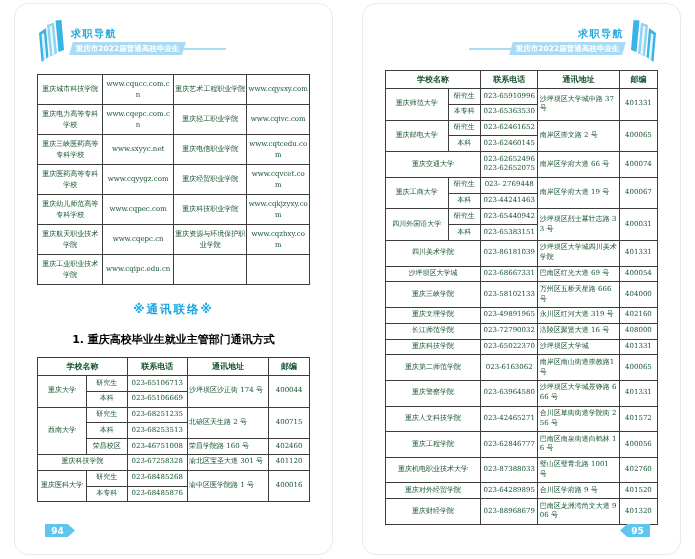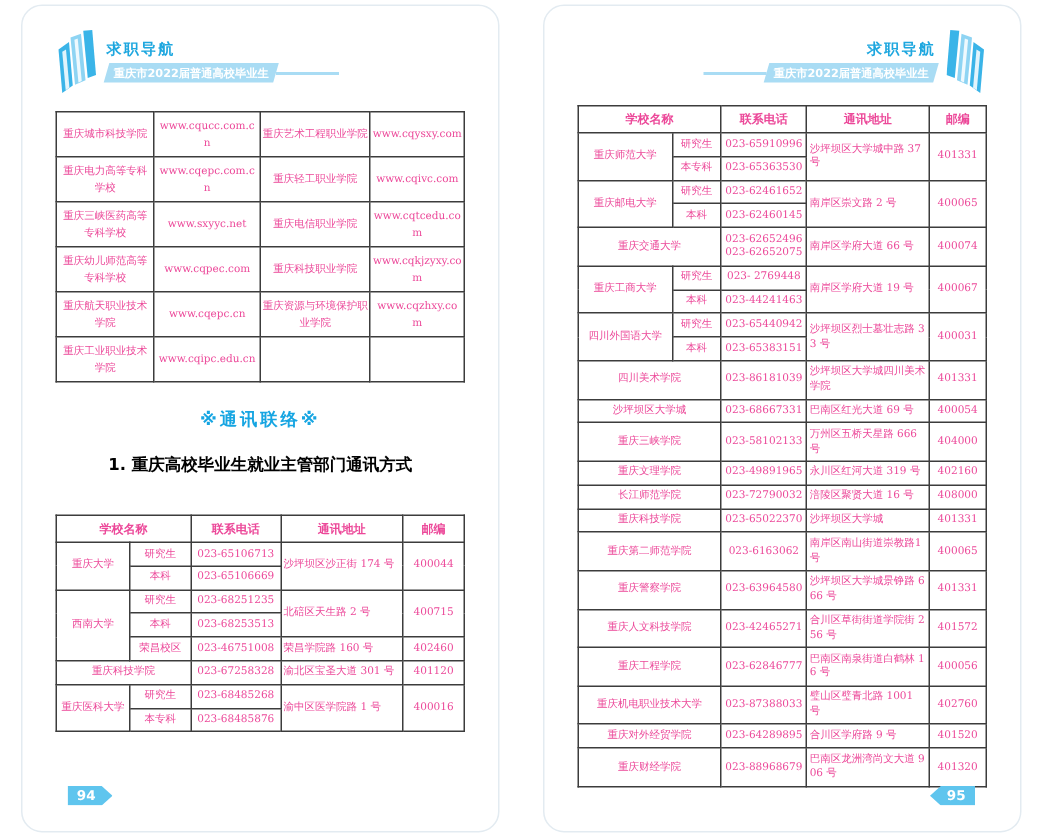--- a/index.html
+++ b/index.html
@@ -20,35 +20,35 @@
   .page-right .titles { text-align:right; }
   .hdr-title { color:#1ea7df; font-weight:bold; font-size:10px; letter-spacing:1.5px; line-height:1.1; }
   .subtitle-row { display:flex; align-items:center; margin-top:3px; }
   .page-right .subtitle-row { justify-content:flex-end; }
   .subtitle { background:#a9dcf4; color:#ffffff; font-size:7.5px; font-weight:bold;
               padding:1.5px 5px; transform:skewX(-16deg); display:inline-block; white-space:nowrap; }
   .subtitle .unskew { display:inline-block; transform:skewX(16deg); }
   .subtitle-line { height:2px; background:#a9dcf4; width:42px; }
 
   
-  table.tbl { border-collapse:collapse; width:100%; table-layout:fixed; color:#ec4899;
+  table.tbl { border-collapse:collapse; width:100%; table-layout:fixed; color:#14532d;
               border:1.5px solid #333; }
   .tbl td, .tbl th { border:1px solid #3c3c3c; text-align:center; vertical-align:middle;
                      font-family:"DejaVu Serif", serif; word-break:break-all; }
   .tbl th { font-family:"DejaVu Sans", sans-serif; font-weight:bold; font-size:8px; padding:3px 1px; }
   .websites { margin-top:4px;border-radius:22px; }
   .websites td { font-size:7px; line-height:1.5; padding:4px 1px; }
   .contacts td { font-size:7px; line-height:1.4; padding:2.5px 1.5px; }
   .al-l { text-align:left !important; }
   .pre { white-space:pre-line; }
 
   
   .section-title { text-align:center; color:#16a5e2; font-weight:bold; font-size:11.5px;
                    margin:17px 0 15px; letter-spacing:2px; }
-  .list-heading { text-align:center; font-weight:bold; font-size:11px; color:#000; margin-bottom:26px; }
+  .list-heading { text-align:center; font-weight:bold; font-size:11px; color:#000; margin-bottom:10px; }
 
   
   .page-tag { position:absolute; bottom:17px; width:30px; height:13px; background:#5fc5ee;
               color:#fff; font-size:9px; font-weight:bold; display:flex; align-items:center;
               justify-content:center; font-family:"DejaVu Sans", sans-serif; }
   .tag-left  { left:30px;  clip-path:polygon(0 0,76% 0,100% 50%,76% 100%,0 100%); padding-right:5px; }
   .tag-right { right:30px; clip-path:polygon(24% 0,100% 0,100% 100%,24% 100%,0 50%); padding-left:5px; }
 </style>
 </head>
 <body>
@@ -93,20 +93,26 @@
           <td>重庆轻工职业学院</td>
           <td>www.cqivc.com</td>
         </tr>
         <tr>
           <td>重庆三峡医药高等专科学校</td>
           <td>www.sxyyc.net</td>
           <td>重庆电信职业学院</td>
           <td>www.cqtcedu.com</td>
         </tr>
         <tr>
+          <td>重庆医药高等专科学校</td>
+          <td>www.cqyygz.com</td>
+          <td>重庆经贸职业学院</td>
+          <td>www.cqvcet.com</td>
+        </tr>
+        <tr>
           <td>重庆幼儿师范高等专科学校</td>
           <td>www.cqpec.com</td>
           <td>重庆科技职业学院</td>
           <td>www.cqkjzyxy.com</td>
         </tr>
         <tr>
           <td>重庆航天职业技术学院</td>
           <td>www.cqepc.cn</td>
           <td>重庆资源与环境保护职业学院</td>
           <td>www.cqzhxy.com</td>

